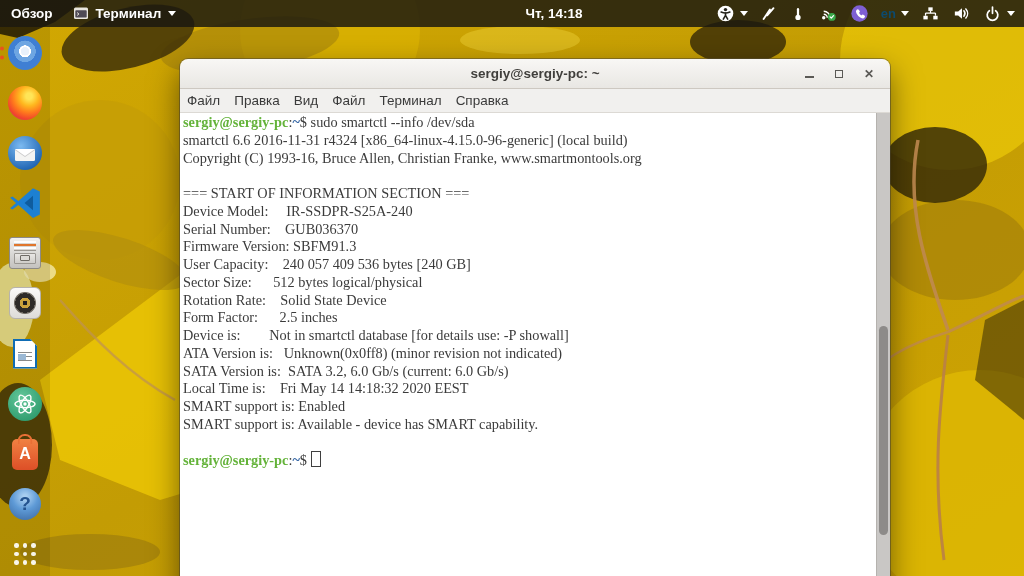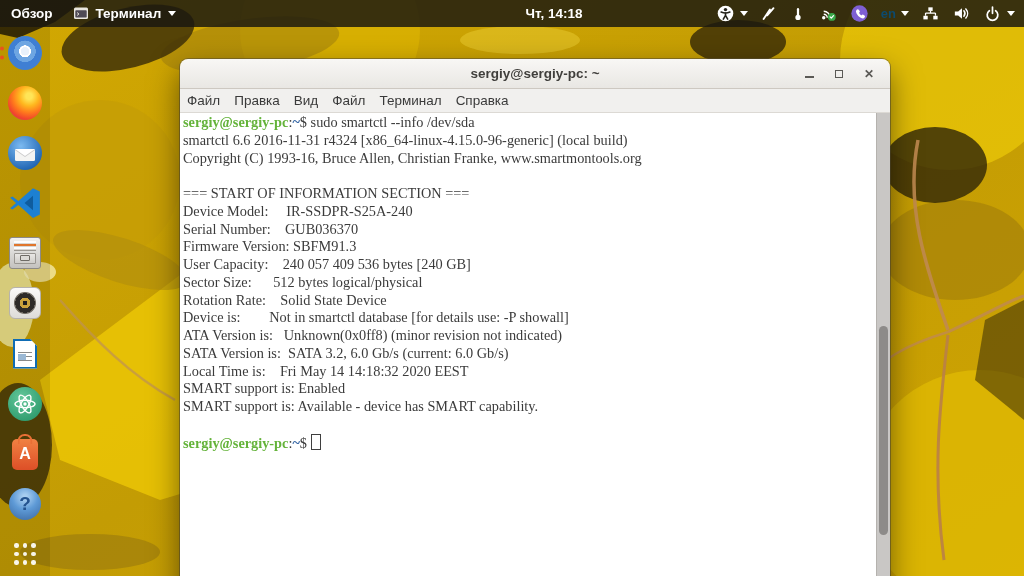--- a/index.html
+++ b/index.html
@@ -309,20 +309,21 @@
         <div class="tl">smartctl 6.6 2016-11-31 r4324 [x86_64-linux-4.15.0-96-generic] (local build)</div>
         <div class="tl">Copyright (C) 1993-16, Bruce Allen, Christian Franke, www.smartmontools.org</div>
         <div class="tl"></div>
         <div class="tl">=== START OF INFORMATION SECTION ===</div>
         <div class="tl">Device Model:     IR-SSDPR-S25A-240</div>
         <div class="tl">Serial Number:    GUB036370</div>
         <div class="tl">Firmware Version: SBFM91.3</div>
         <div class="tl">User Capacity:    240 057 409 536 bytes [240 GB]</div>
         <div class="tl">Sector Size:      512 bytes logical/physical</div>
         <div class="tl">Rotation Rate:    Solid State Device</div>
+        <div class="tl">Form Factor:      2.5 inches</div>
         <div class="tl">Device is:        Not in smartctl database [for details use: -P showall]</div>
         <div class="tl">ATA Version is:   Unknown(0x0ff8) (minor revision not indicated)</div>
         <div class="tl">SATA Version is:  SATA 3.2, 6.0 Gb/s (current: 6.0 Gb/s)</div>
         <div class="tl">Local Time is:    Fri May 14 14:18:32 2020 EEST</div>
         <div class="tl">SMART support is: Enabled</div>
         <div class="tl">SMART support is: Available - device has SMART capability.</div>
         <div class="tl"></div>
         <div class="tl"><span class="pu">sergiy@sergiy-pc</span><span>:</span><span class="pp">~</span><span>$ </span><span class="cursor"></span></div>
       </div>
     <div class="vscroll">

